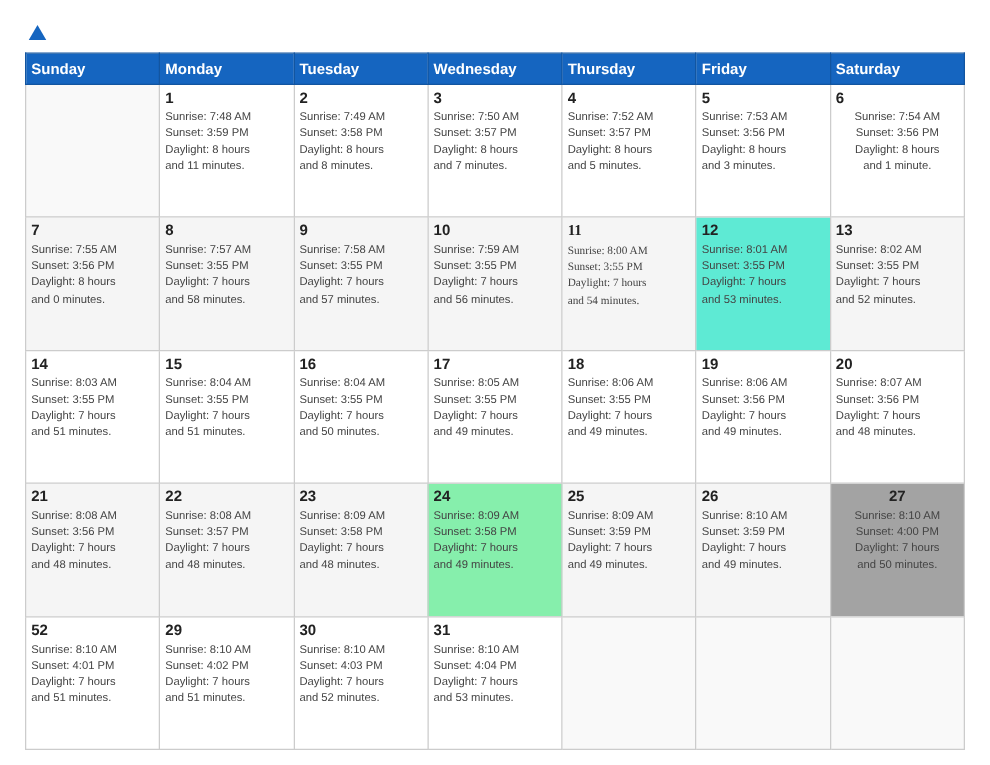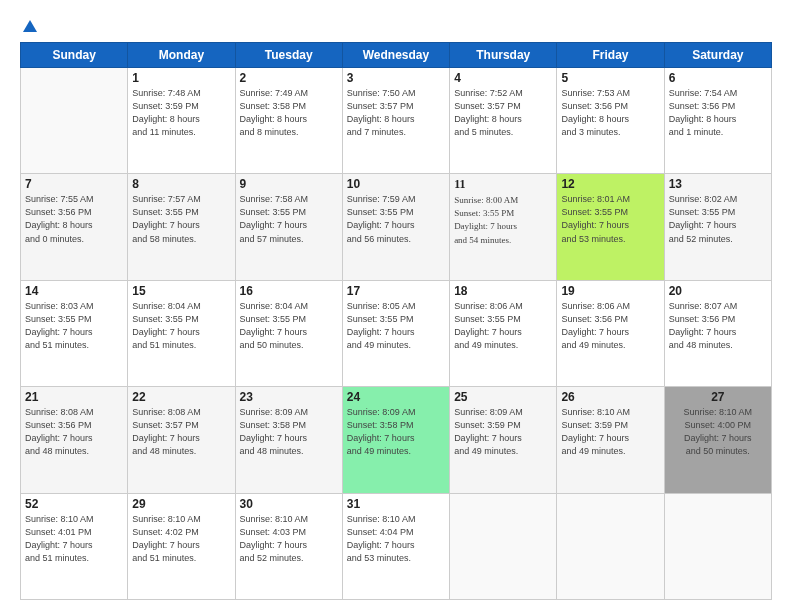--- a/index.html
+++ b/index.html
@@ -47,21 +47,21 @@
       border-collapse: collapse;
       width: 100%;
       table-layout: fixed;
     }
     .calendar th {
       background: #1565c0;
       color: #fff;
       font-size: 12px;
       font-weight: bold;
       padding: 5px 4px;
-      text-align: center;
+      text-align: left;
       border: 1px solid #1255a0;
     }
     .calendar td {
       border: 1px solid #ccc;
       vertical-align: top;
       padding: 3px 4px;
       font-size: 9.5px;
       color: #333;
       height: 88px;
     }
@@ -146,21 +146,21 @@
           </td>
           <td>
             <span class="day-num">5</span>
             <div class="day-info" style="white-space: pre-line;">Sunrise: 7:53 AM
 Sunset: 3:56 PM
 Daylight: 8 hours
 and 3 minutes.</div>
           </td>
           <td>
             <span class="day-num">6</span>
-            <div class="day-info" style="white-space: pre-line;">Sunrise: 7:54 AM
+            <div class="day-info" style="white-space: pre-line; text-align: center;">Sunrise: 7:54 AM
 Sunset: 3:56 PM
 Daylight: 8 hours
 and 1 minute.</div>
           </td>
         </tr>
         <tr>
           <td style="background: rgb(245, 245, 245);">
             <span class="day-num">7</span>
             <div class="day-info" style="white-space: pre-line;">Sunrise: 7:55 AM
 Sunset: 3:56 PM
@@ -188,21 +188,21 @@
 Daylight: 7 hours
 and 56 minutes.</div>
           </td>
           <td style="background: rgb(245, 245, 245); font-family: Liberation Serif, serif;">
             <span class="day-num">11</span>
             <div class="day-info" style="white-space: pre-line;">Sunrise: 8:00 AM
 Sunset: 3:55 PM
 Daylight: 7 hours
 and 54 minutes.</div>
           </td>
-          <td style="background: #bef264;">
+          <td style="background: #5eead4;">
             <span class="day-num">12</span>
             <div class="day-info" style="white-space: pre-line;">Sunrise: 8:01 AM
 Sunset: 3:55 PM
 Daylight: 7 hours
 and 53 minutes.</div>
           </td>
           <td style="background: rgb(245, 245, 245);">
             <span class="day-num">13</span>
             <div class="day-info" style="white-space: pre-line;">Sunrise: 8:02 AM
 Sunset: 3:55 PM

